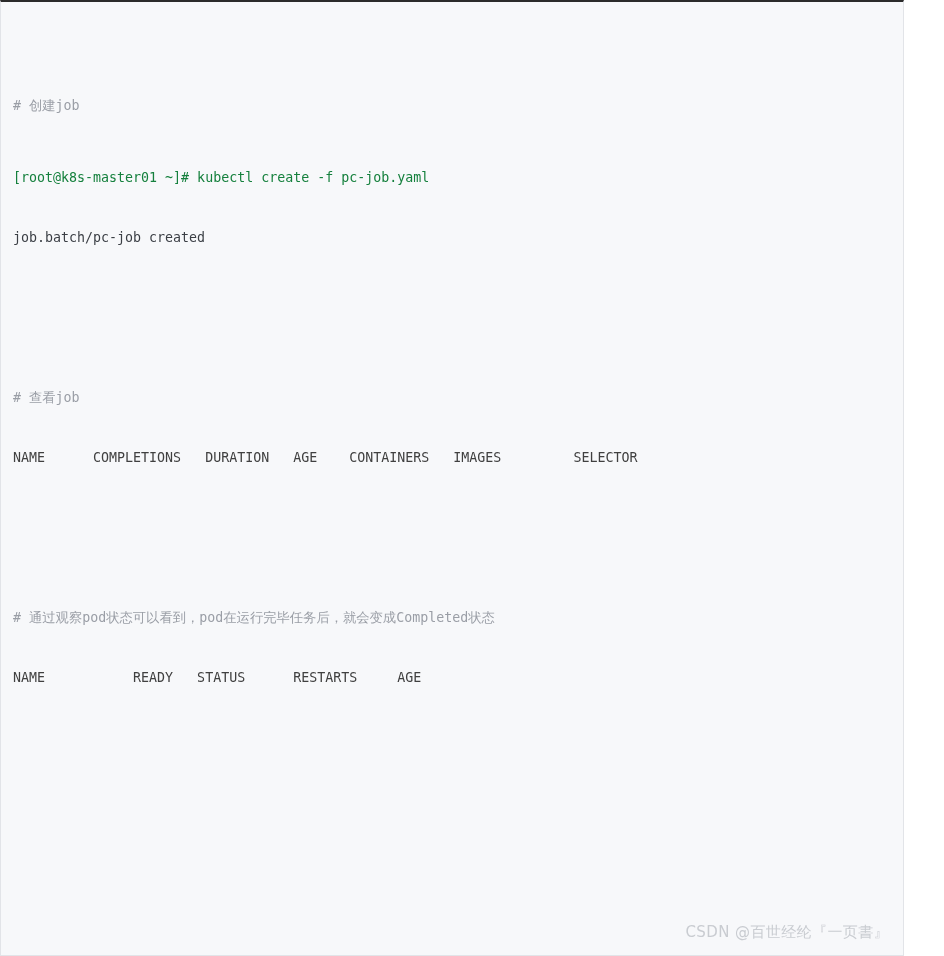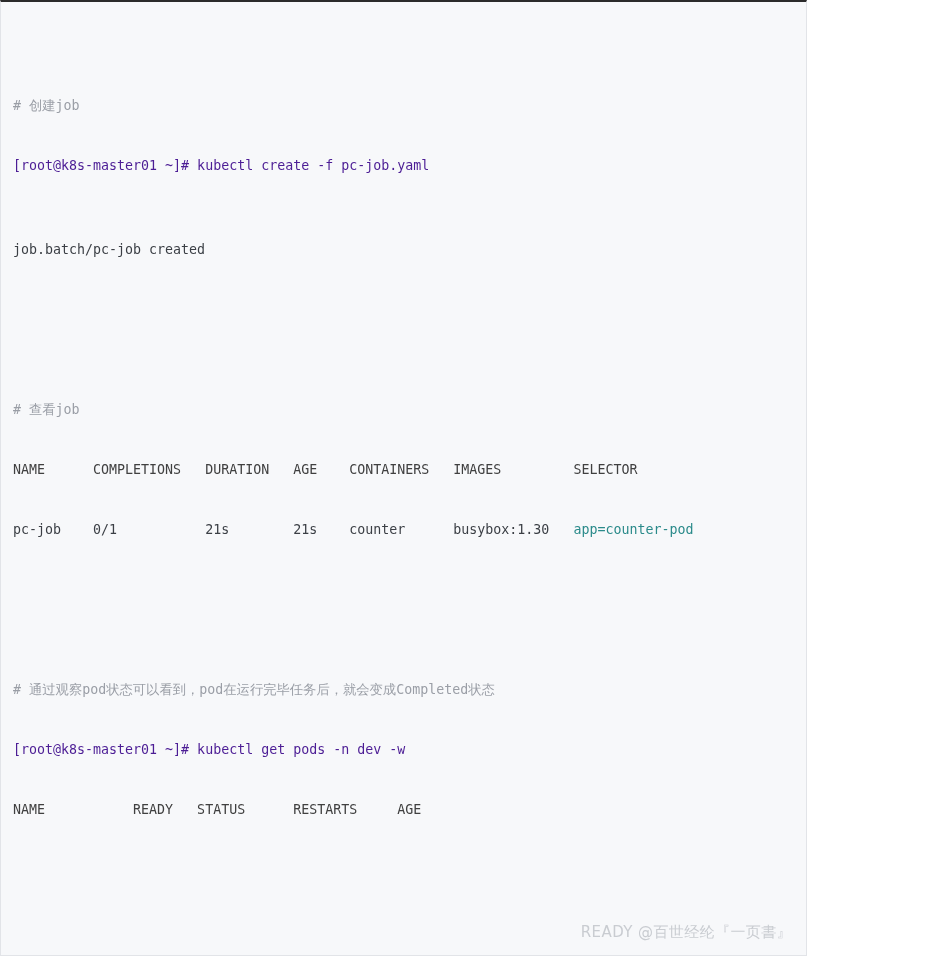--- a/index.html
+++ b/index.html
@@ -6,21 +6,21 @@
   html, body {
     margin: 0;
     padding: 0;
     background: #ffffff;
   }
   body {
     font-family: "DejaVu Sans Mono", "Liberation Mono", monospace;
   }
   #terminal {
     position: relative;
-    width: 807px;
+    width: 904px;
     height: 956px;
     box-sizing: border-box;
     background: #f7f8fa;
     border-top: 2px solid #2b2b2b;
     border-left: 1px solid #e2e4e8;
     border-right: 1px solid #e2e4e8;
     border-bottom: 1px solid #e2e4e8;
     overflow: hidden;
   }
   #code {
@@ -32,22 +32,22 @@
     -webkit-font-smoothing: antialiased;
   }
   .line {
     white-space: pre;
     min-height: 20px;
   }
   .blank { height: 20px; }
 
   
   .cmt   { color: #9a9ea6; }
-  .cmd   { color: #4c1d95; }
-  .out   { color: #3b3f45; margin-top: 24px; }
+  .cmd   { color: #15803d; margin-top: 12px; }
+  .out   { color: #3b3f45; }
   .hdr   { color: #404040; }
   .sel   { color: #2a8a8a; }
 
   #watermark {
     position: absolute;
     right: 14px;
     bottom: 13px;
     font-family: "DejaVu Sans", "Liberation Sans", sans-serif;
     font-size: 15px;
     color: #c9ccd1;
@@ -65,26 +65,24 @@
 
     
     <div class="line cmt"># 创建job</div>
     <div class="line cmd">[root@k8s-master01 ~]# kubectl create -f pc-job.yaml</div>
     <div class="line out">job.batch/pc-job created</div>
     <div class="blank"></div>
 
     
     <div class="line cmt"># 查看job</div>
     <div class="line hdr"><span>NAME      COMPLETIONS   DURATION   AGE    CONTAINERS   IMAGES         </span><span>SELECTOR</span></div>
-    <div class="line"><span class="out">pc-job    0/1           21s        21s    counter      busybox:1.30   </span><span class="sel">app=counter-pod</span></div>
     <div class="blank"></div>
 
     
     <div class="line cmt"># 通过观察pod状态可以看到，pod在运行完毕任务后，就会变成Completed状态</div>
-    <div class="line cmd">[root@k8s-master01 ~]# kubectl get pods -n dev -w</div>
     <div class="line hdr">NAME           READY   STATUS      RESTARTS     AGE</div>
     
     
     
 
     
     
     
     
     
@@ -115,14 +113,14 @@
     
     
 
     
     
     
     
 
   </div>
 
-  <div id="watermark">READY @百世经纶『一页書』</div>
+  <div id="watermark">CSDN @百世经纶『一页書』</div>
 </div>
 
 </body></html>

